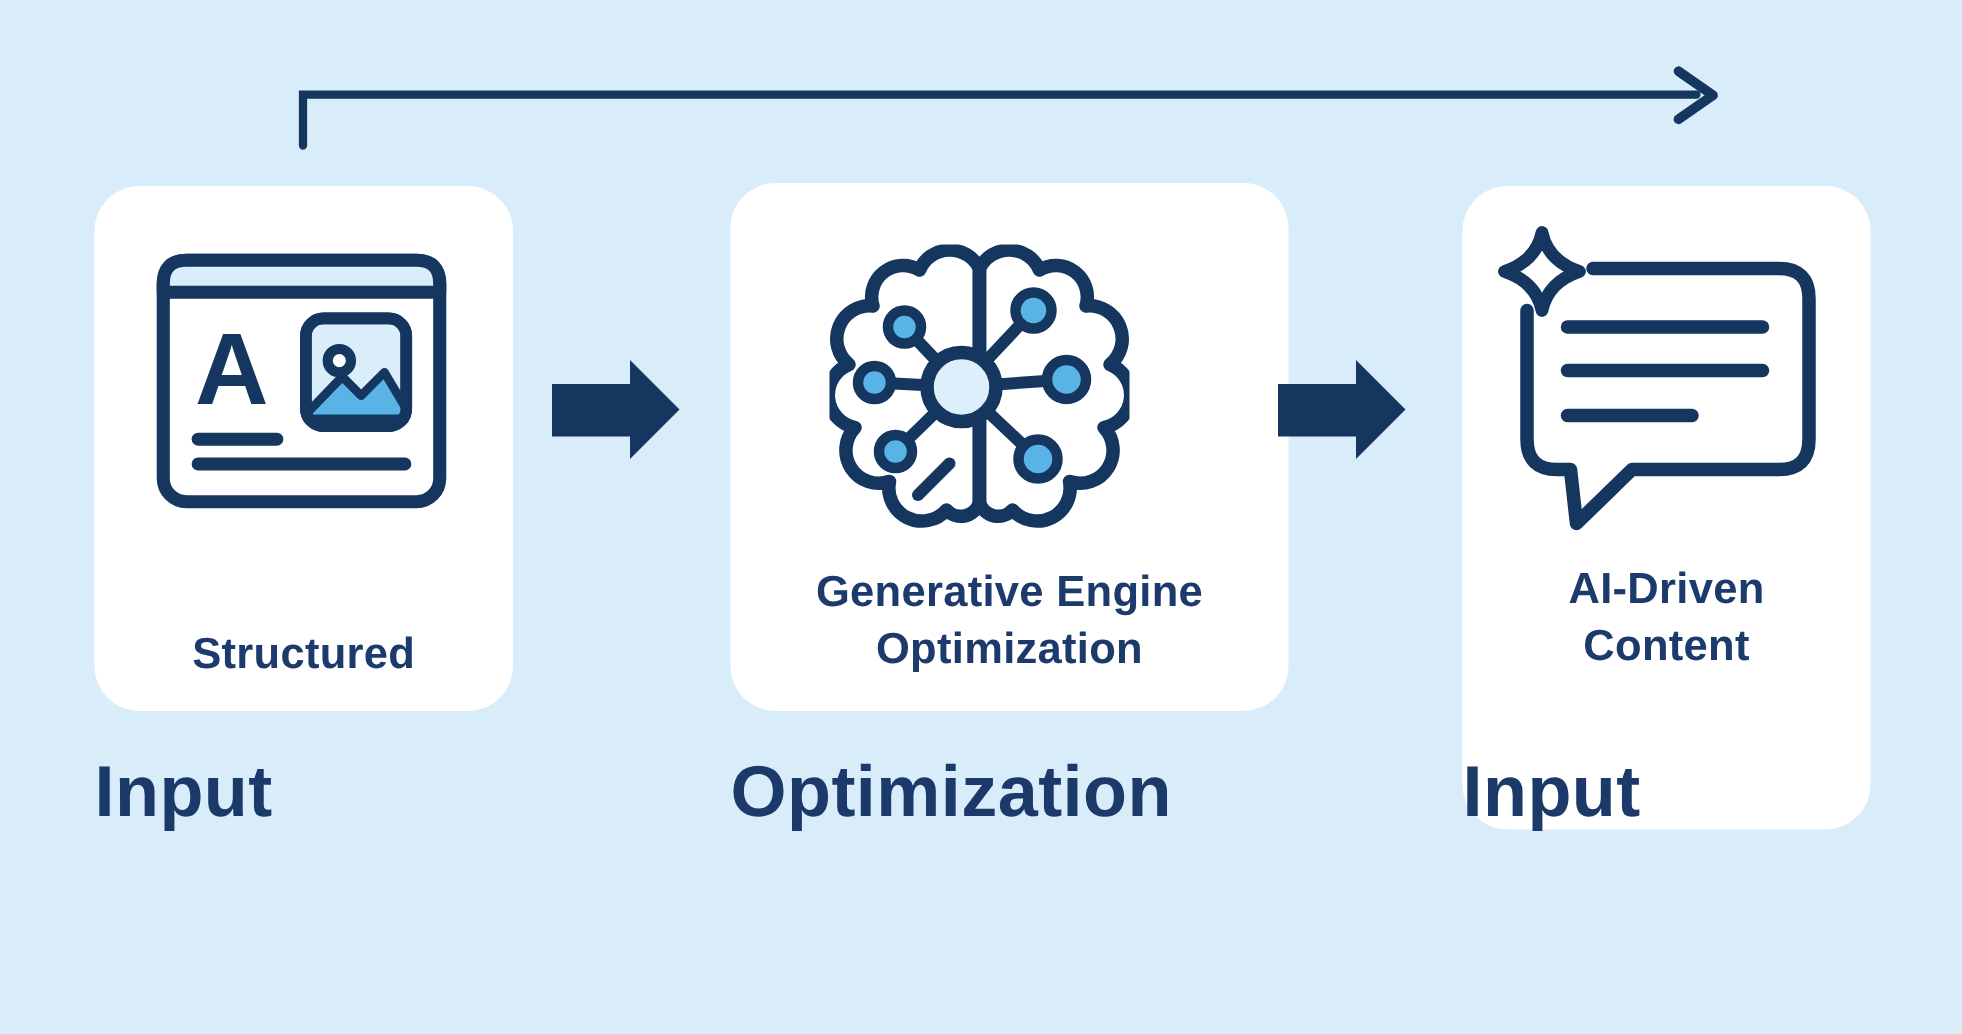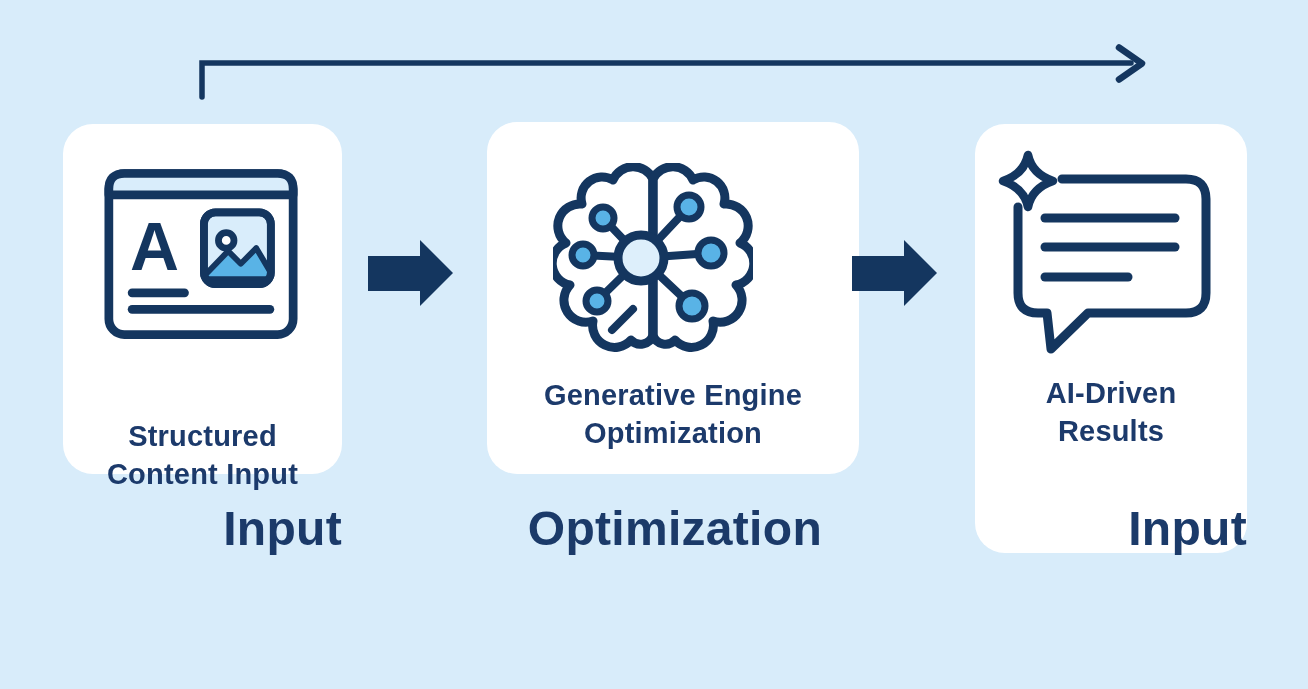--- a/index.html
+++ b/index.html
@@ -18,21 +18,21 @@
   .caption {
     position:absolute; left:0; right:0; text-align:center;
     font-weight:bold; font-size:29px; line-height:38px;
     color:#1c3a6b; letter-spacing:0.2px;
   }
   .card1 .caption { top:266px;margin-top:27px; }
   .card2 .caption { top:254px; }
   .card3 .caption { top:250px; }
   .caption span { display:block; }
   .flow-label {
-    position:absolute; text-align:right; font-weight:bold;
+    position:absolute; text-align:left; font-weight:bold;
     font-size:48px; line-height:52px; color:#1b3a69; letter-spacing:0.3px;
   }
   .label1 { left:63px;  width:279px; top:503px; }
   .label2 { left:487px; width:335px; top:503px; }
   .label3 { left:975px; width:272px; top:503px; }
   .block-arrow { position:absolute; }
   .arrow1 { left:368px; top:240px; }
   .arrow2 { left:852px; top:240px; }
   .top-arrow { position:absolute; left:0; top:0; }
 </style>
@@ -60,21 +60,20 @@
       <line x1="29" y1="145" x2="171" y2="145" stroke="#14365f" stroke-width="9" stroke-linecap="round"></line>
       <g>
         <rect x="103" y="45" width="69" height="74" rx="12" fill="#d9edfb" stroke="#14365f" stroke-width="8"></rect>
         <path d="M100,114 L128,85 L141,98 L157,82 L176,114 Z" fill="#59b3e6" stroke="#14365f" stroke-width="6" stroke-linejoin="round" clip-path="url(#thumbClip)"></path>
         <circle cx="126" cy="74" r="8" fill="#ffffff" stroke="#14365f" stroke-width="7"></circle>
         <rect x="103" y="45" width="69" height="74" rx="12" fill="none" stroke="#14365f" stroke-width="8"></rect>
       </g>
     </svg>
     <div class="caption">
       <span>Structured</span>
-      <span>Content Input</span>
     </div>
   </div>
 
   <svg class="block-arrow arrow1" width="86" height="66" viewBox="0 0 86 66">
     <polygon points="0,16 52,16 52,0 85,33 52,66 52,51 0,51" fill="#14365f"></polygon>
   </svg>
 
   <div class="card card2">
     <svg class="icon-svg" style="left:66px; top:41px;" width="200" height="196" viewBox="0 0 200 196">
       <g stroke="#14365f" fill="#ffffff" stroke-width="9" stroke-linejoin="round">
@@ -118,21 +117,21 @@
       <path d="M43,12 Q47,31 68,38 Q47,45 43,64 Q39,45 18,38 Q39,31 43,12 Z" fill="#ffffff" stroke="#14365f" stroke-width="8.5" stroke-linejoin="round"></path>
       <path d="M77,36 L201,36 Q221,36 221,56 L221,150 Q221,170 201,170 L103,170 L66,206 L62,170 L53,170 Q33,170 33,150 L33,64" fill="none" stroke="#14365f" stroke-width="9" stroke-linecap="round" stroke-linejoin="round"></path>
       <g stroke="#14365f" stroke-width="9" stroke-linecap="round">
         <line x1="60" y1="75" x2="190" y2="75"></line>
         <line x1="60" y1="104" x2="190" y2="104"></line>
         <line x1="60" y1="134" x2="143" y2="134"></line>
       </g>
     </svg>
     <div class="caption">
       <span>AI-Driven</span>
-      <span>Results</span>
+      <span>Content</span>
     </div>
   </div>
 
   <div class="flow-label label1">Input</div>
   <div class="flow-label label2">Optimization</div>
   <div class="flow-label label3">Input</div>
 
 </div>
 
 </body></html>

